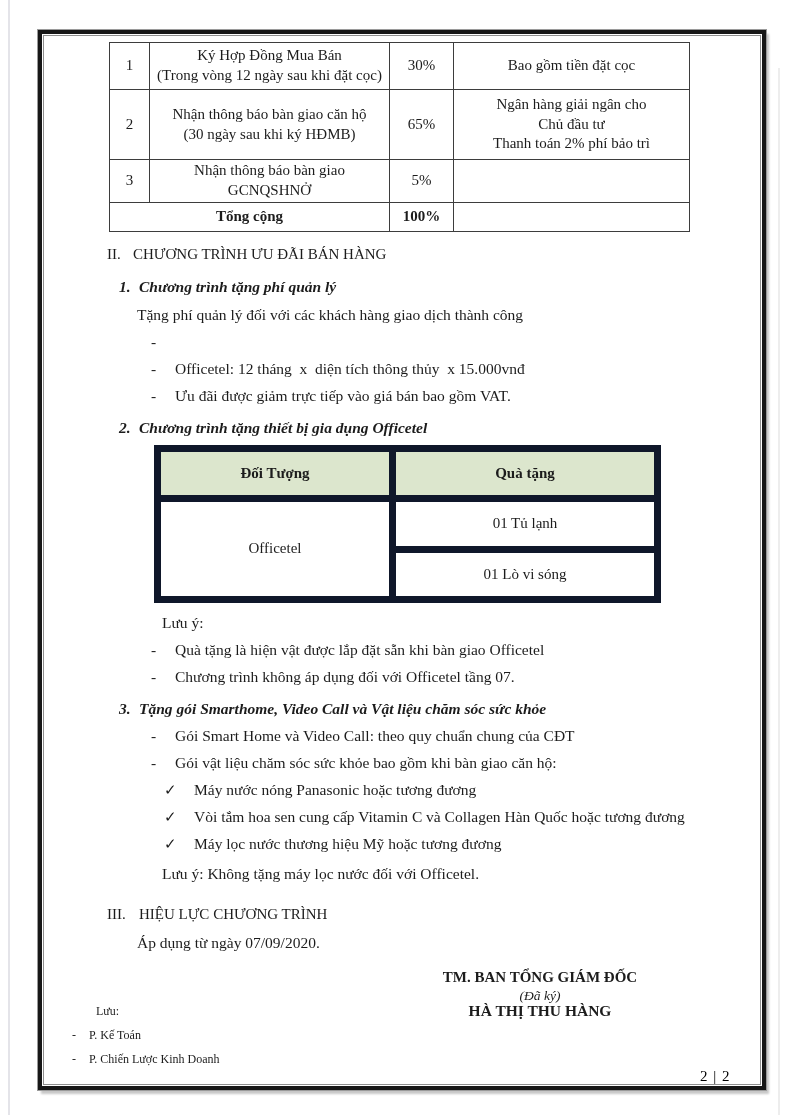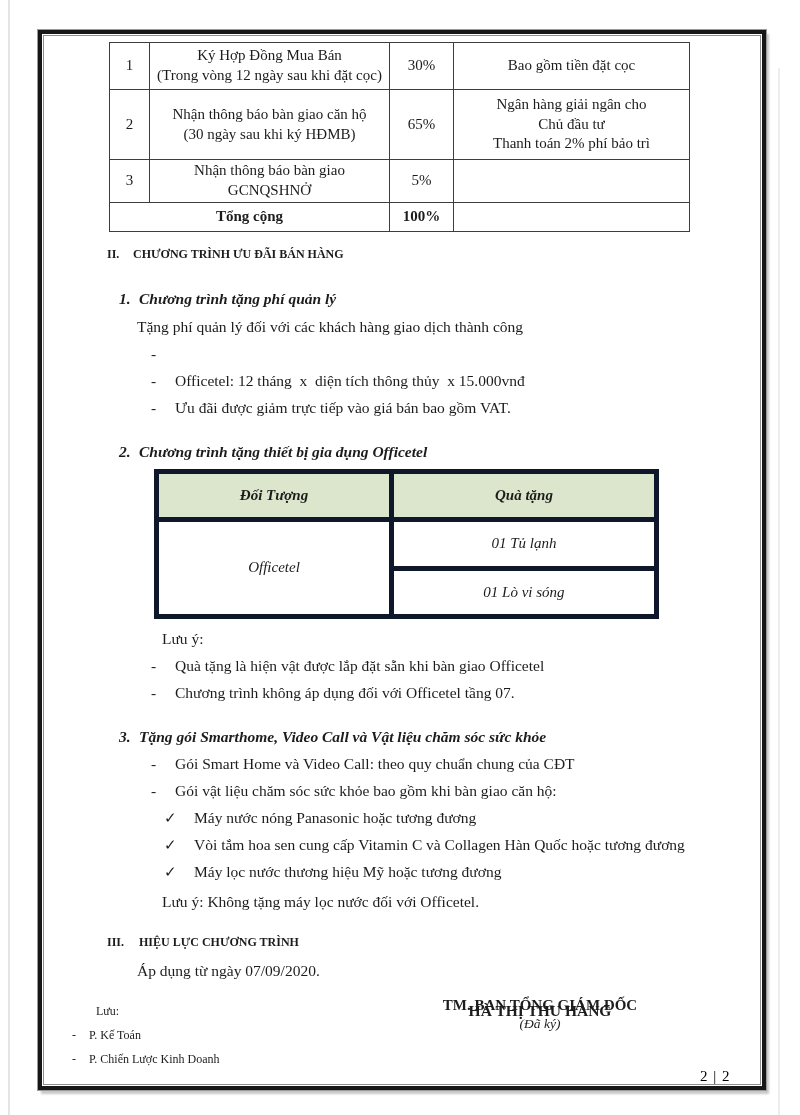--- a/index.html
+++ b/index.html
@@ -28,44 +28,44 @@
     font-size:15px; text-align:center;
   }
   table.t1 td { border:1px solid #3d3d3d; padding:1px 4px; vertical-align:middle; line-height:1.32; }
   table.t1 tr.r1 { height:47px; }
   table.t1 tr.r2 { height:70px; }
   table.t1 tr.r3 { height:33px; }
   table.t1 tr.rt { height:29px; }
   table.t1 .bold { font-weight:bold; }
 
   
-  .h2 { font-size:12px; font-weight:bold; margin:12px 14px 0 65px; line-height:21px; }
+  .h2 { font-size:15px; font-weight:normal; margin:12px 14px 0 65px; line-height:21px; }
   .h2 .num { display:inline-block; min-width:26px; }
-  .h3 { font-size:15.5px; font-weight:bold; font-style:italic; margin:24px 0 0 77px; line-height:20px; }
+  .h3 { font-size:15.5px; font-weight:bold; font-style:italic; margin:12px 0 0 77px; line-height:20px; }
   .h3 .num { display:inline-block; min-width:20px; }
   .para { font-size:15.5px; margin:8px 0 0 95px; line-height:20px; }
   .pre { white-space:pre-wrap; }
 
   ul.dash { list-style:none; margin:0 0 0 109px; padding:0; }
   ul.dash li { display:flex; margin-top:7px; font-size:15.5px; line-height:20px; }
   ul.dash .dash { width:14px; flex:0 0 14px; margin-right:10px; text-align:left; }
 
   ul.check { list-style:none; margin:0 0 0 122px; padding:0; }
   ul.check li { display:flex; margin-top:7px; font-size:15.5px; line-height:20px; }
   ul.check .tick { width:18px; flex:0 0 18px; margin-right:12px; font-size:15px; }
 
   .notelabel { font-size:15.5px; margin:10px 0 0 120px; line-height:20px; }
 
   
   table.t2 {
     border-collapse:collapse; table-layout:fixed;
     margin:7px 0 0 112px; width:500px;
     font-size:15px; text-align:center;
   }
-  table.t2 td, table.t2 th { border:5px solid #0f172a; padding:12px 4px; vertical-align:middle; line-height:1.3;font-style:italic; }
+  table.t2 td, table.t2 th { border:7px solid #0f172a; padding:12px 4px; vertical-align:middle; line-height:1.3; }
   table.t2 th { background:#dce6cd; font-weight:bold; height:27px; }
   table.t2 td { height:27px; }
 
   
   .sig { width:322px; margin:14px 0 0 337px; text-align:center; }
   .sig .l1, .sig .l2 { font-size:15px; font-weight:bold; line-height:20px; }
   .sig .l2 { margin-top:7px; }
   .sig .signed { font-size:13.5px; font-style:italic; line-height:17px; }
 
   

